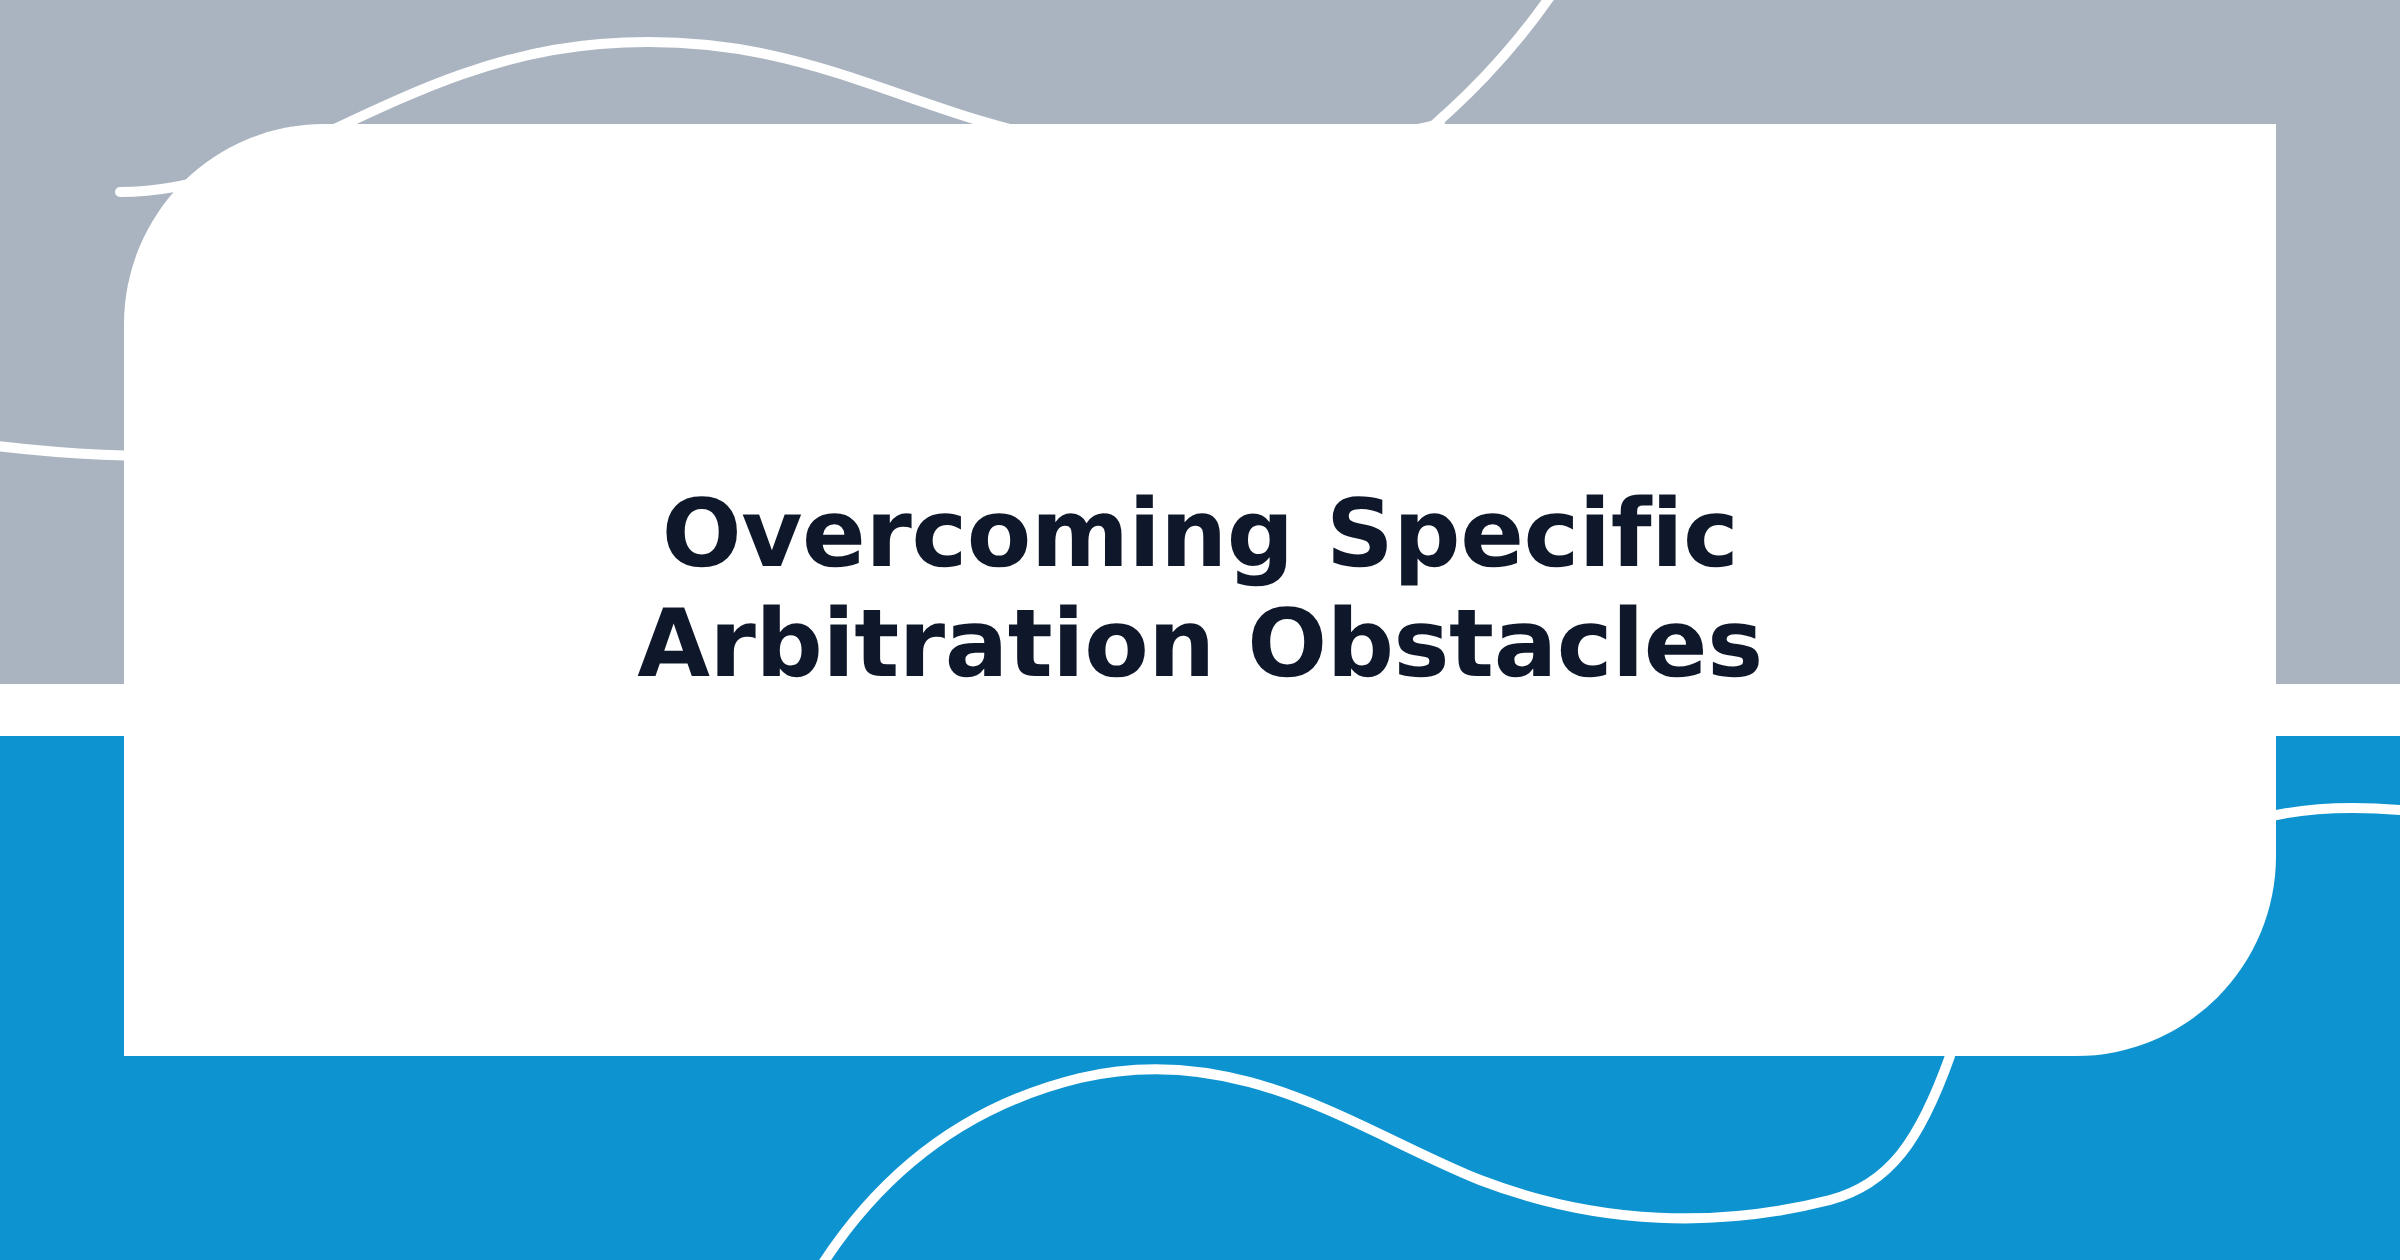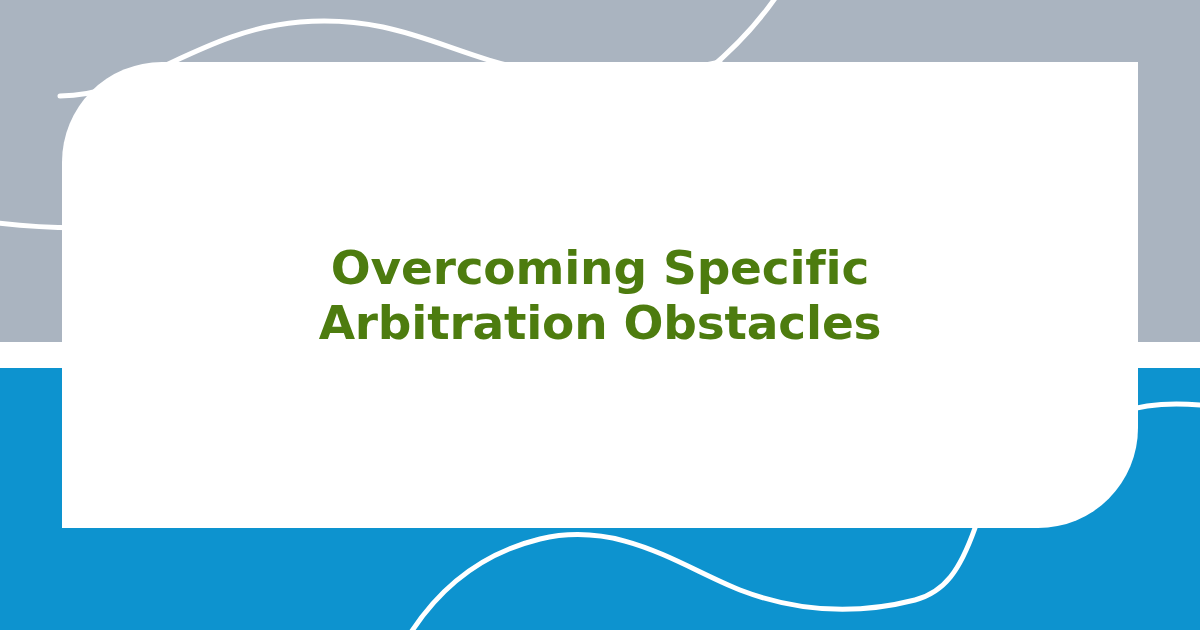--- a/index.html
+++ b/index.html
@@ -80,21 +80,21 @@
     padding: 0 20px;
     text-align: center;
   }
 
   #headline {
     font-family: "DejaVu Sans", "Liberation Sans", sans-serif;
     font-weight: 700;
     font-size: 47px;
     line-height: 1.17;
     letter-spacing: -0.2px;
-    color: #4d7c0f;
+    color: #0f172a;
     text-align: center;
     word-break: break-word;
   }
 </style>
 </head>
 <body>
 
 <div id="stage">
 
   <div class="band band-gray"></div>

